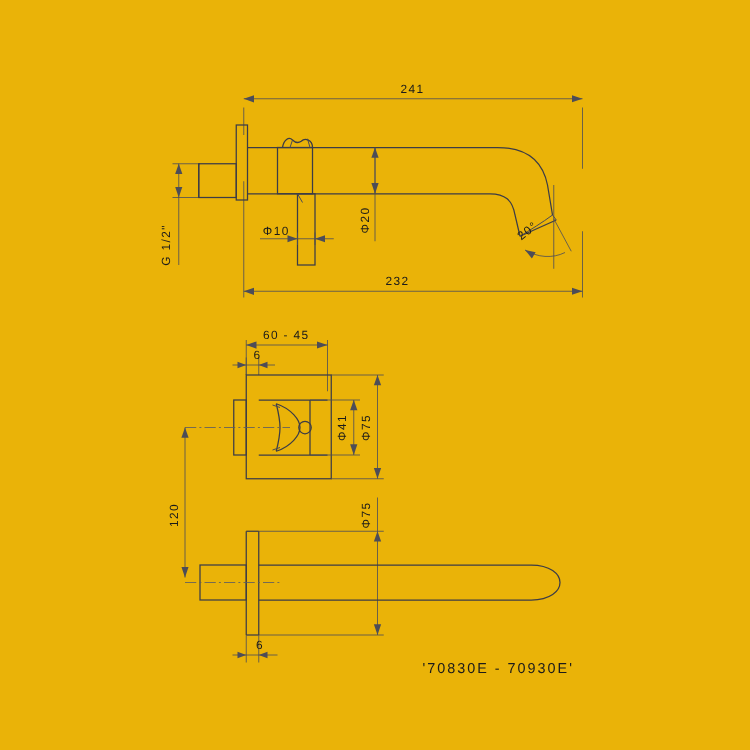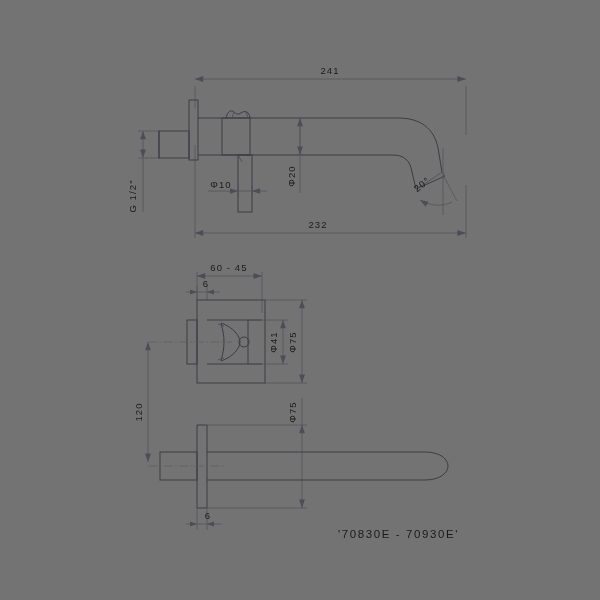--- a/index.html
+++ b/index.html
@@ -8,21 +8,21 @@
     padding: 0;
     background: #ffffff;
   }
   body {
     font-family: "Liberation Sans", sans-serif;
   }
   #drawing-sheet {
     position: relative;
     width: 600px;
     height: 600px;
-    background: #737373;
+    background: #eab308;
     overflow: hidden;
   }
   #drawing-sheet svg {
     display: block;
   }
   .dim-text {
     font-family: "Liberation Sans", sans-serif;
     font-size: 9.5px;
     letter-spacing: 1.1px;
     fill: #1b1b1b;

